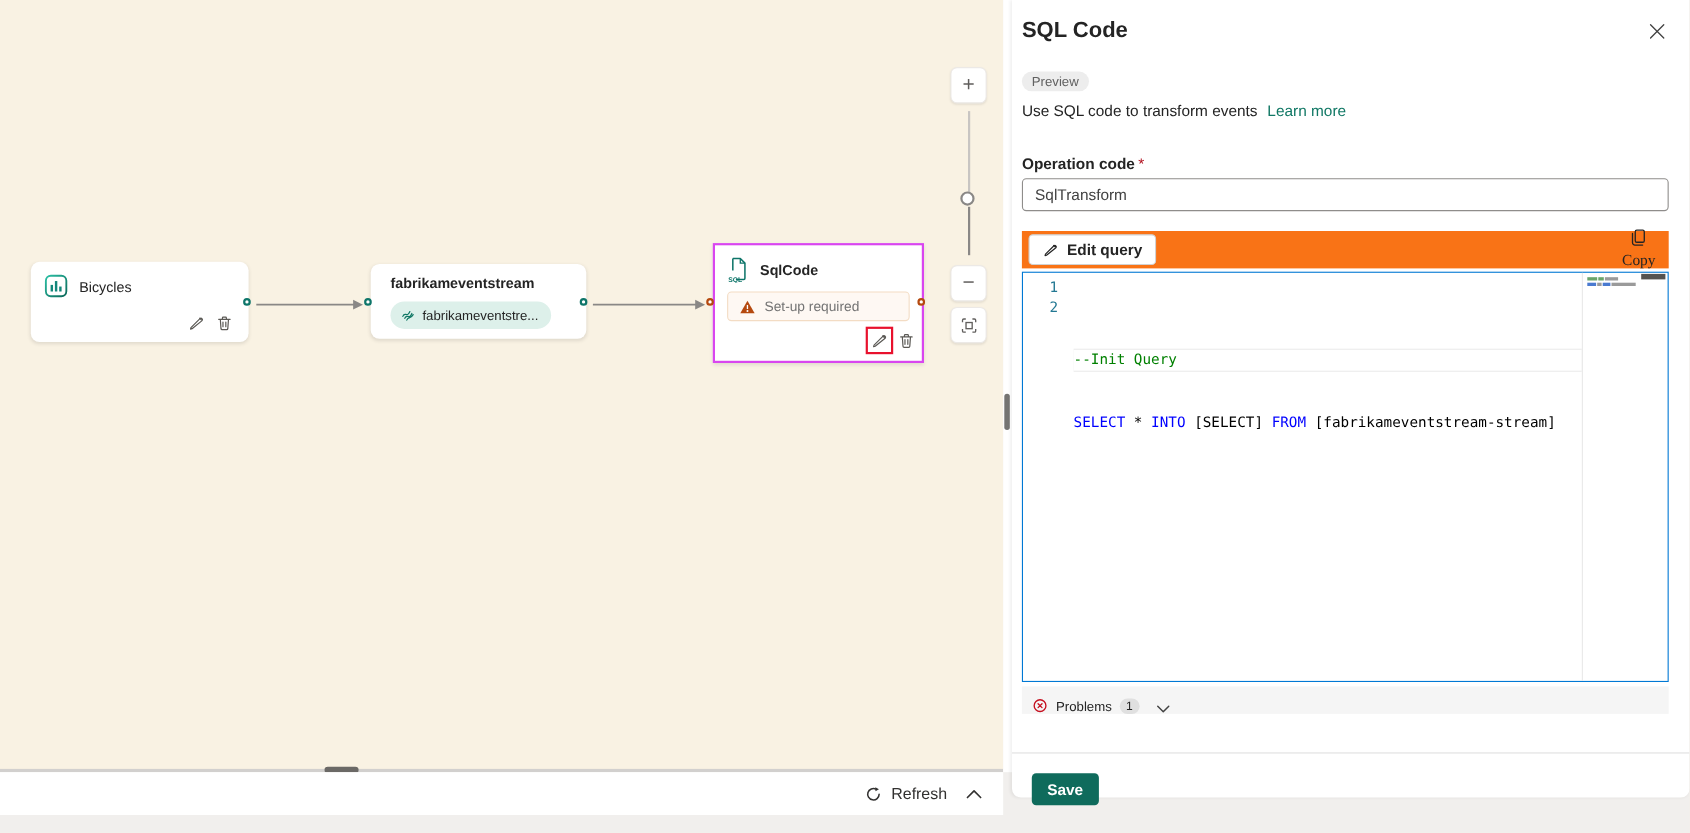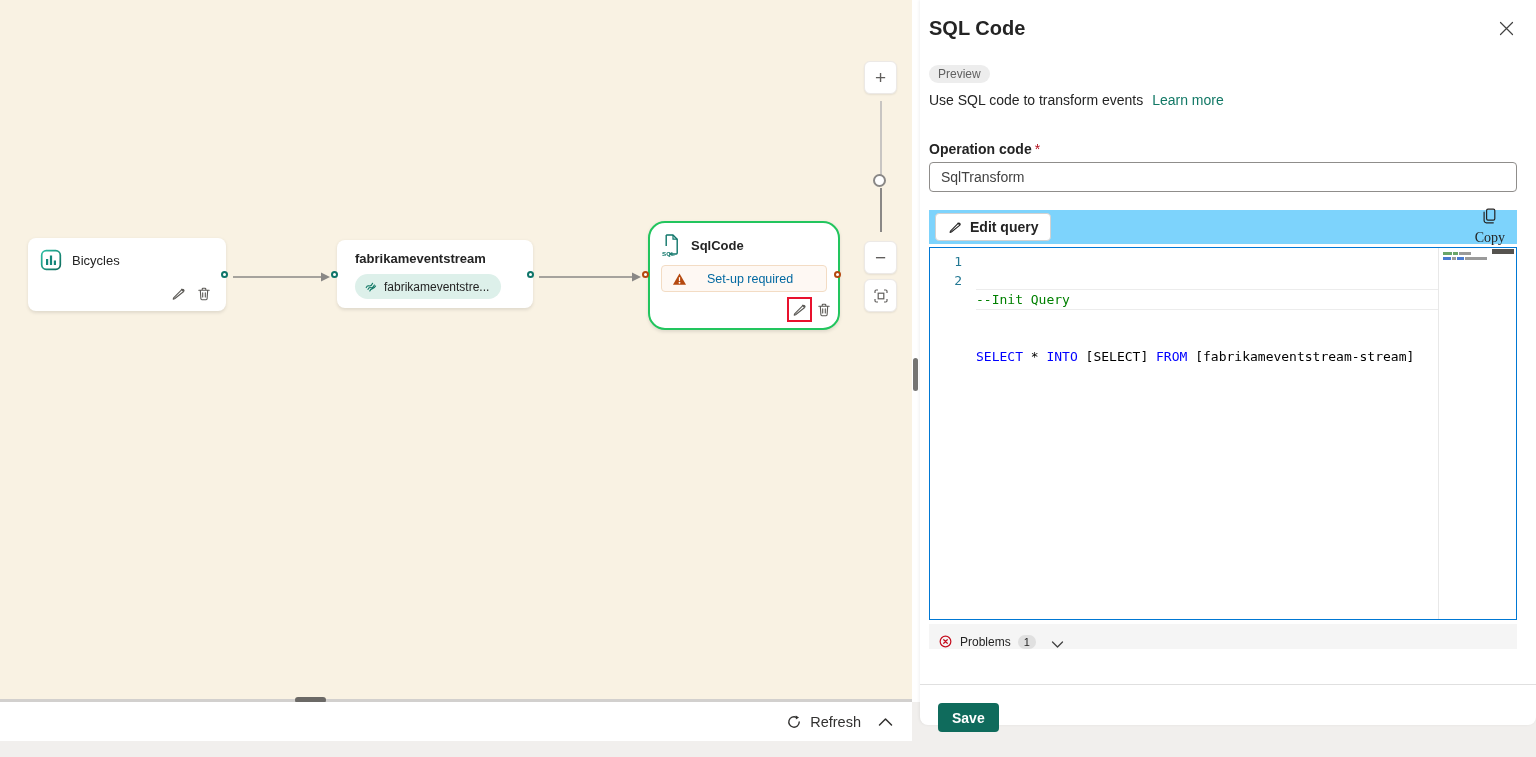--- a/index.html
+++ b/index.html
@@ -18,26 +18,26 @@
 
   .node-bicycles { left:28px; top:238px; width:198px; height:73px; padding:11px 12px;text-align:right; }
   .node-actions { position:absolute; right:14px; bottom:9px; display:flex; align-items:center; gap:9px; }
 
   .node-es { left:337px; top:240px; width:196px; height:68px; padding:9px 18px; }
   .node-es .node-title { font-weight:700; }
   .es-pill { margin-top:7px; display:inline-flex; align-items:center; gap:6px;
     background:#ddf0ea; border-radius:13px; height:25px; padding:0 12px 0 9px;
     font-size:12px; color:#242424; }
 
-  .node-sql { left:648px; top:221px; width:192px; height:109px; border:2px solid #22c55e;
-    border-radius:17px; padding:10px 11px; }
+  .node-sql { left:648px; top:221px; width:192px; height:109px; border:2px solid #d946ef;
+    border-radius:0; padding:10px 11px; }
   .node-sql .node-title { font-weight:600; }
-  .sql-warning { margin-top:8px; display:flex; align-items:center; gap:20px;
+  .sql-warning { margin-top:8px; display:flex; align-items:center; gap:8px;
     width:166px; height:27px; padding-left:10px; background:#fef8f3;
-    border:1px solid #f3dcc4; border-radius:4px; font-size:12.5px; color:#0369a1; }
+    border:1px solid #f3dcc4; border-radius:4px; font-size:12.5px; color:#737373; }
   .sql-actions { position:absolute; right:6px; bottom:6px; display:flex; align-items:center; gap:4px; }
   .pencil-highlight { width:25px; height:25px; border:2.5px solid #e8112d;
     display:flex; align-items:center; justify-content:center; }
 
   .port { position:absolute; width:7px; height:7px; border-radius:50%; background:#fff;
     border:2.5px solid #0e7569; z-index:3; }
   .port.rust { border-color:#b5490f; }
 
   
   .zbtn { position:absolute; left:864px; width:33px; height:33px; background:#fff;
@@ -76,34 +76,34 @@
     font-size:12px; padding:2px 9px; border-radius:10px; }
   .description { position:absolute; left:9px; top:92px; font-size:14px; color:#242424; }
   .learn-more { color:#117865; text-decoration:none; margin-left:5px; cursor:pointer; }
 
   .op-label { position:absolute; left:9px; top:141px; font-size:14px; font-weight:700; color:#242424; }
   .req { color:#b10e1c; margin-left:3px; font-weight:400; }
   .op-input { position:absolute; left:9px; top:162px; width:588px; height:30px;
     border:1px solid #8f8d8b; border-radius:4px; padding:0 11px; font-size:14px; color:#424242;
     font-family:"Liberation Sans","DejaVu Sans",sans-serif; background:#fff; }
 
-  .toolbar { position:absolute; left:9px; top:210px; width:588px; height:34px; background:#7dd3fc;
+  .toolbar { position:absolute; left:9px; top:210px; width:588px; height:34px; background:#f97316;
     display:flex; align-items:center; justify-content:space-between; padding:0 6px; }
   .edit-btn { display:flex; align-items:center; gap:7px; background:#fff; border:1px solid #d1d1d1;
     border-radius:4px; height:28px; padding:0 12px; font-size:14px; font-weight:600; color:#242424; cursor:pointer;
     font-family:inherit; }
   .copy-btn { display:flex; align-items:center; gap:6px; background:none; border:none;
     font-size:14px; color:#242424; cursor:pointer; font-family:Liberation Serif, serif; padding:0 6px;flex-direction:column; }
 
   .editor { position:absolute; left:9px; top:247px; width:588px; height:373px;
     border:1.5px solid #0078d4; background:#fff; display:flex;
     font-family:"DejaVu Sans Mono","Liberation Mono",monospace; font-size:13px; line-height:19px; }
   .gutter { width:46px; padding:4px 14px 0 0; text-align:right; color:#237893; flex:none; }
   .code { flex:1; padding-top:4px; white-space:pre; color:#000; overflow:hidden; }
-  .code-line.current { outline:1px solid #ececec; }
+  .code-line.current { outline:1px solid #ececec;margin-top:28px; }
   .tok-comment { color:#008000; }
   .tok-kw { color:#0000ff; }
   .minimap { position:relative; width:78px; flex:none; border-left:1px solid #e8e8e8; }
   .mm-line { position:absolute; left:4px; height:3px; display:flex; gap:1px; }
   .mm-line span { height:3px; display:block; }
   .mm-slider { position:absolute; top:1px; right:2px; width:22px; height:5px; background:#55534f; }
 
   .problems-bar { position:absolute; left:9px; top:624px; width:588px; height:25px; background:#f5f5f5;
     display:flex; align-items:flex-end; gap:7px; padding-left:9px; cursor:pointer; }
   .problems-label { font-size:12px; color:#242424; }

